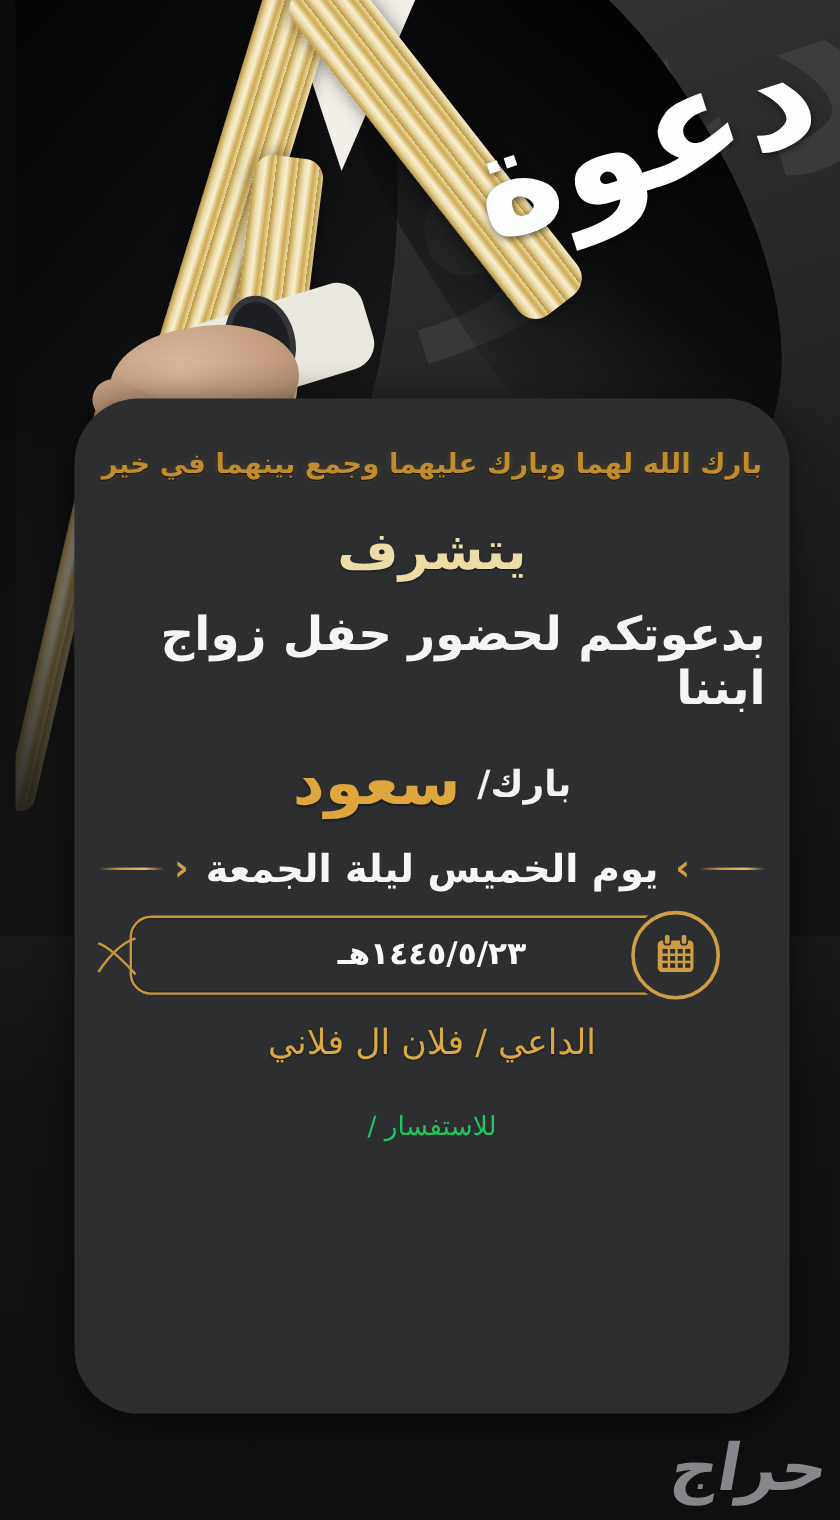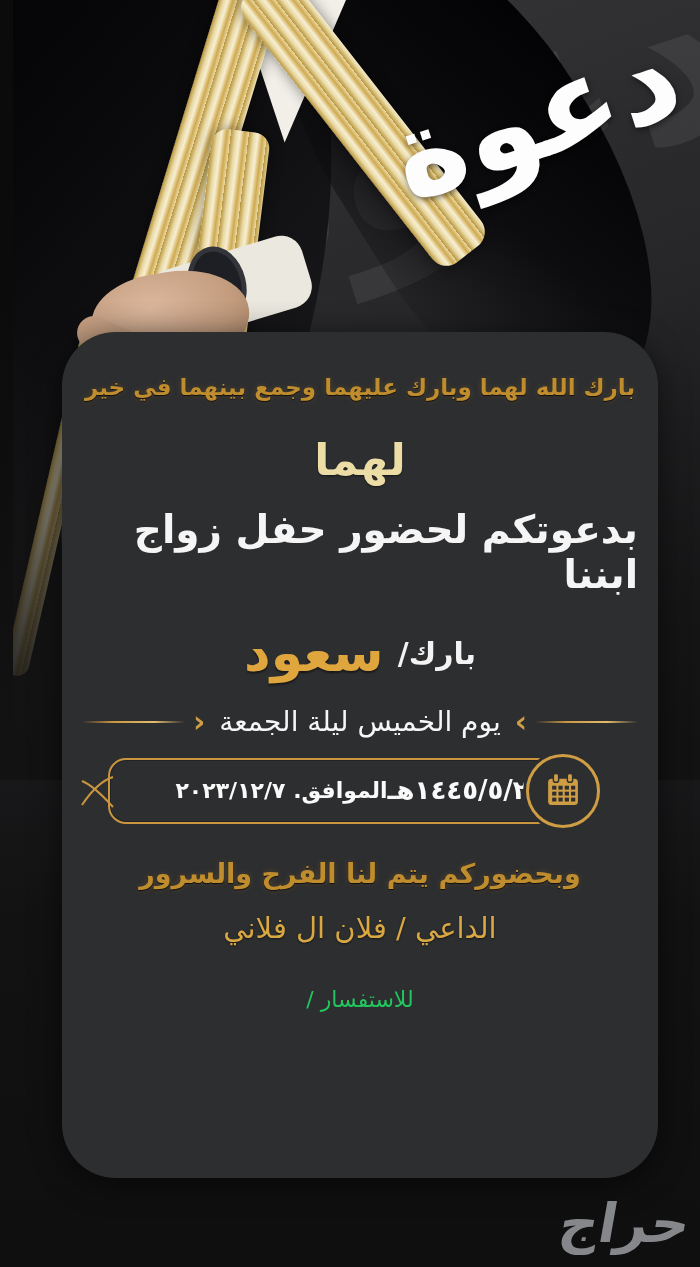--- a/index.html
+++ b/index.html
@@ -69,21 +69,21 @@
     text-shadow:0 1px 2px rgba(0,0,0,.5); }
   .invite { margin-top:22px; color:#f5f5f5; font-size:39px; font-weight:bold; }
   .groom { margin-top:30px; display:flex; align-items:center; gap:14px; }
   .groom-prefix { color:#f3f3f3; font-size:30px; font-weight:bold; }
   .groom-name { color:#dfa63d; font-size:52px; font-weight:bold; line-height:1;
     text-shadow:0 2px 2px rgba(0,0,0,.45); }
   .dinner { margin-top:30px; color:#f2f2f2; font-size:24px; white-space:nowrap; }
   .day-row { margin-top:26px; width:100%; display:flex; align-items:center; gap:8px; direction:ltr; }
   .day-line { flex:1; height:2px; background:linear-gradient(90deg, rgba(190,145,60,0), #c9963f 30%, #e3bc6e 70%, rgba(190,145,60,0)); }
   .chev { color:#cf9d44; font-size:30px; line-height:1; font-weight:bold; }
-  .day-text { color:#f6f6f6; font-size:28px; font-weight:normal; white-space:nowrap; padding:0 6px; }
+  .day-text { color:#f6f6f6; font-size:32px; font-weight:bold; white-space:nowrap; padding:0 6px; }
 
   .info-box { position:relative; margin:18px 70px 0 26px; align-self:stretch;
     border:2px solid #c9963f; border-radius:18px; min-height:66px;
     display:flex; flex-direction:row; justify-content:center; align-items:center;
     padding:6px 14px 6px 58px; box-shadow:inset 0 0 0 1px rgba(0,0,0,.25); }
   .info-box.first { margin-top:20px; }
   .hijri { color:#fafafa; font-size:26px; font-weight:bold; line-height:1.15; }
   .greg  { color:#fafafa; font-size:22px; font-weight:bold; line-height:1.3; }
   .loc-label { color:#fafafa; font-size:28px; font-weight:bold; }
   .badge { position:absolute; left:auto; right:-34px; top:50%; transform:translateY(-50%);
@@ -126,21 +126,21 @@
     <div class="ring"></div>
     <div class="photo-edge"></div>
     <div class="photo-fade"></div>
     <div class="title-callig">دعوة</div>
   </div>
 
   <div class="card">
 
     <div class="blessing">بارك الله لهما وبارك عليهما وجمع بينهما في خير</div>
 
-    <div class="honor">لهما</div>
+    <div class="honor">يتشرف</div>
 
     <div class="invite">بدعوتكم لحضور حفل زواج ابننا</div>
 
     <div class="groom">
       <span class="groom-prefix">بارك/</span>
       <span class="groom-name">سعود</span>
     </div>
 
 
     <div class="day-row">
@@ -150,21 +150,20 @@
       <span class="chev">‹</span>
       <span class="day-line"></span>
     </div>
 
     <div class="info-box first">
       <svg class="flourish" width="34" height="40" viewBox="0 0 34 40">
         <path d="M33 6 C20 10 10 22 2 34" stroke="#c9963f" stroke-width="2" fill="none"></path>
         <path d="M2 10 C12 14 24 26 33 36" stroke="#c9963f" stroke-width="2" fill="none"></path>
       </svg>
       <div class="hijri">١٤٤٥/٥/٢٣هـ</div>
-      <div class="greg">الموافق. ٢٠٢٣/١٢/٧</div>
       <div class="badge">
         <svg width="42" height="42" viewBox="0 0 24 24">
           <rect x="3.5" y="5" width="17" height="15" rx="2" fill="#cf9d44"></rect>
           <rect x="6.5" y="2" width="3" height="5" rx="1.2" fill="#cf9d44" stroke="#2d2e30" stroke-width="0.8"></rect>
           <rect x="14.5" y="2" width="3" height="5" rx="1.2" fill="#cf9d44" stroke="#2d2e30" stroke-width="0.8"></rect>
           <g fill="#2d2e30">
             <rect x="5.8" y="9" width="2.4" height="2.2"></rect>
               <rect x="9.4" y="9" width="2.4" height="2.2"></rect>
               <rect x="13" y="9" width="2.4" height="2.2"></rect>
               <rect x="16.6" y="9" width="2.4" height="2.2"></rect>
@@ -175,21 +174,20 @@
             <rect x="5.8" y="15.8" width="2.4" height="2.2"></rect>
               <rect x="9.4" y="15.8" width="2.4" height="2.2"></rect>
               <rect x="13" y="15.8" width="2.4" height="2.2"></rect>
               <rect x="16.6" y="15.8" width="2.4" height="2.2"></rect>
           </g>
         </svg>
       </div>
     </div>
 
 
-    <div class="closing">وبحضوركم يتم لنا الفرح والسرور</div>
 
     <div class="host">الداعي / فلان ال فلاني</div>
 
     <div class="inquiry">للاستفسار /</div>
 
   </div>
 
   <div class="watermark">حراج</div>
 
 </div>

